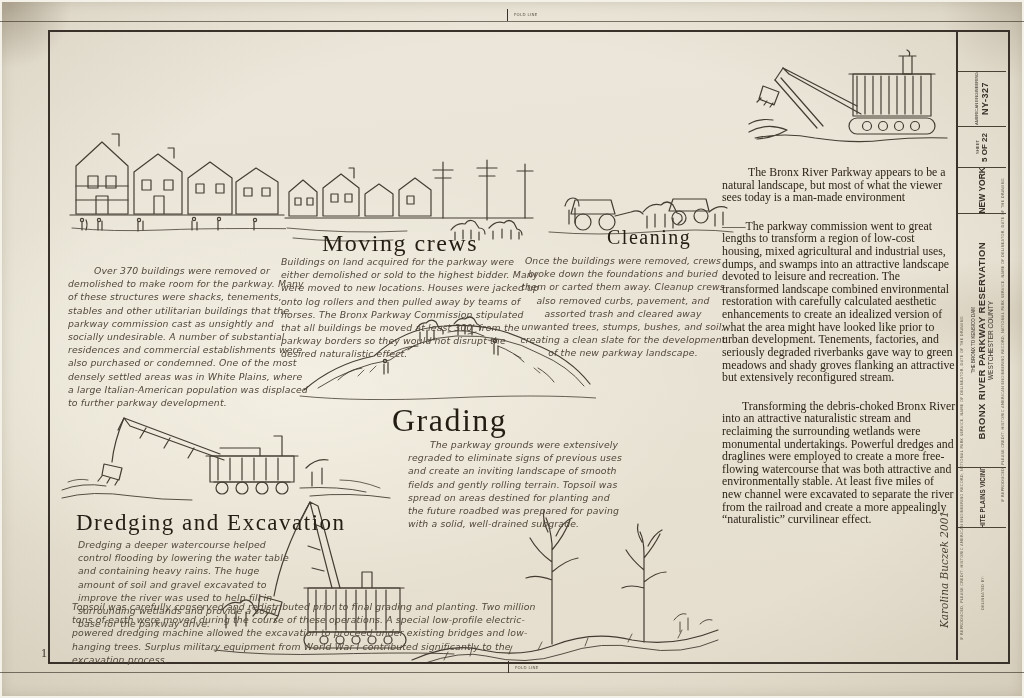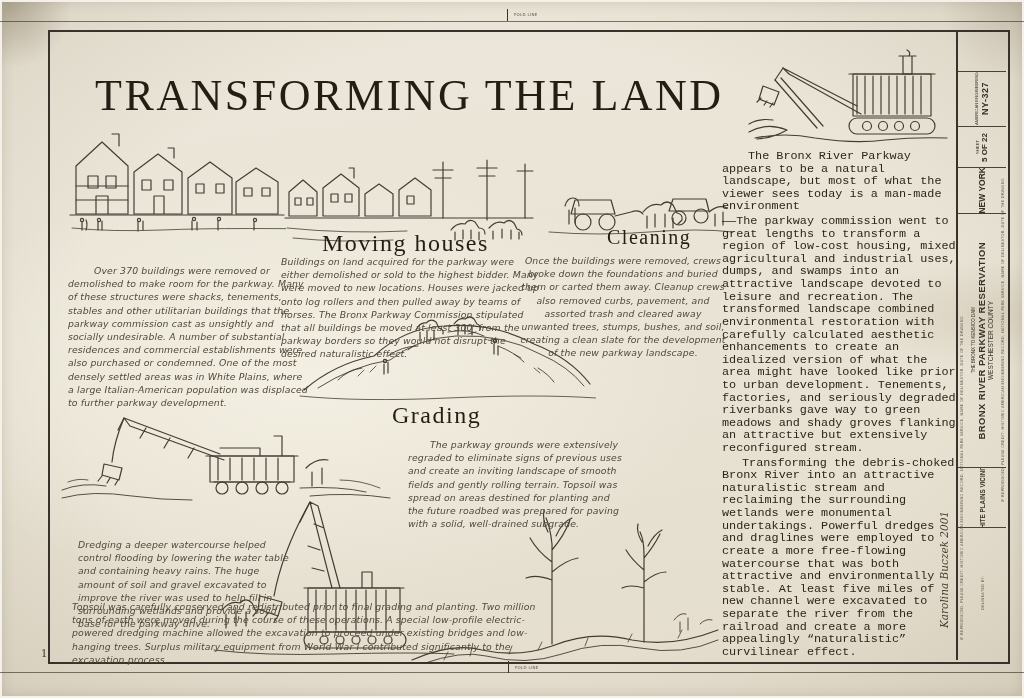--- a/index.html
+++ b/index.html
@@ -20,21 +20,21 @@
   .outer-hline{position:absolute;left:0;width:1024px;height:0;border-top:1px solid rgba(60,52,40,.65);}
   .frame{position:absolute;left:48px;top:30px;width:958px;height:630px;border:2.5px solid #39322a;}
   .tick{position:absolute;width:0;border-left:1.5px solid #39322a;}
   .micro{font-family:"DejaVu Sans",sans-serif;font-size:4px;letter-spacing:.3px;color:#5a5244;}
   
   .sheet-title{font-family:"Liberation Serif",serif;font-size:44px;letter-spacing:2.5px;color:#241d14;white-space:nowrap;}
   .h{font-family:"Liberation Serif",serif;color:#241d14;letter-spacing:1.5px;white-space:nowrap;}
   
   .hand{font-family:"DejaVu Sans",sans-serif;font-style:italic;font-size:9.3px;line-height:1.42;color:#51473a;letter-spacing:.15px;}
   
-  .col p{margin:0 0 2px 0;font-family:Liberation Mono, monospace;font-size:11.8px;line-height:1.07;color:#2e2519;}
+  .col p{margin:16px 0 2px 0;font-family:Liberation Serif, serif;font-size:11.8px;line-height:1.07;color:#2e2519;}
   
   .sidebar{position:absolute;left:956px;top:30px;width:50px;height:630px;border-left:2px solid #39322a;box-sizing:border-box;}
   .cell{position:absolute;left:0;width:100%;box-sizing:border-box;border-bottom:1.2px solid #4a4234;display:flex;align-items:center;justify-content:center;overflow:hidden;}
   .vtext{writing-mode:vertical-rl;transform:rotate(180deg);white-space:nowrap;text-align:center;
          font-family:"Liberation Sans",sans-serif;color:#39322a;}
   .vmicro{writing-mode:vertical-rl;transform:rotate(180deg);white-space:nowrap;
           font-family:"DejaVu Sans",sans-serif;font-size:3.8px;letter-spacing:.25px;color:#6b6250;}
   .sig{writing-mode:vertical-rl;transform:rotate(180deg);font-family:"DejaVu Serif",serif;font-style:italic;
        font-size:10.5px;color:#463c2f;white-space:nowrap;}
   svg.sketch{stroke:#372f25;fill:none;stroke-width:1.2;stroke-linecap:round;stroke-linejoin:round;opacity:.92;}
@@ -47,21 +47,20 @@
   <div class="outer-hline" style="top:21px"></div>
   <div class="outer-hline" style="top:672px"></div>
   <div class="tick" style="left:507px;top:9px;height:12px"></div>
   <div class="abs micro" style="left:514px;top:12px">FOLD LINE</div>
   <div class="tick" style="left:508px;top:661px;height:12px"></div>
   <div class="abs micro" style="left:515px;top:665px">FOLD LINE</div>
   <div class="abs" style="left:41px;top:646px;font-family:'Liberation Serif',serif;font-size:12px;color:#39322a">1</div>
 
   <div class="frame"></div>
 
-  <div class="abs sheet-title" style="left:95px;top:70px">TRANSFORMING THE LAND</div>
 
   <svg class="sketch abs" style="left:745px;top:48px" width="210" height="97" viewBox="0 0 210 97">
     <path d="M112 70 h70 a8 8 0 0 1 0 16 h-70 a8 8 0 0 1 0 -16 z"></path>
     <circle cx="122" cy="78" r="4.5"></circle>
       <circle cx="138" cy="78" r="4.5"></circle>
       <circle cx="154" cy="78" r="4.5"></circle>
       <circle cx="170" cy="78" r="4.5"></circle>
     <rect x="108" y="26" width="78" height="42"></rect>
     <path d="M104 26 H190 M112 28 V66 M120 28 V66 M128 28 V66 M136 28 V66 M144 28 V66 M152 28 V66 M160 28 V66 M168 28 V66 M176 28 V66"></path>
     <path d="M158 8 h9 v18 h-9 z M154 8 h17 M162 2 q4 2 2 6"></path>
@@ -160,29 +159,30 @@
     <path d="M340 152 V52 q-2 -18 -6 -26 M340 70 q-14 -10 -22 -24 M340 58 q12 -14 18 -30 M340 88 q-16 -6 -26 -2 M340 80 q14 -12 26 -14 M336 40 q-6 -12 -4 -22 M344 44 q6 -14 16 -18"></path>
     <path d="M432 150 V62 q0 -14 -4 -22 M432 78 q-12 -10 -18 -20 M432 66 q10 -12 16 -24 M430 50 q-6 -10 -4 -18 M436 54 q6 -12 14 -16 M432 96 q-14 -4 -22 0 M432 90 q12 -10 22 -10"></path>
     <path d="M200 168 q40 -18 70 -10 q36 8 70 -4 q40 -16 80 -6 q40 8 86 -10"></path>
     <path d="M210 172 q40 -14 64 -8 q40 10 76 -2 q40 -14 78 -6 q42 8 78 -8" stroke-width=".9"></path>
     <path d="M236 160 l-4 8 M260 156 l-2 8 M300 154 l-3 8 M330 150 l-4 8 M376 146 l-3 8 M420 142 l-4 8 M470 138 l-4 8" stroke-width=".8"></path>
     <path d="M462 128 q6 -8 12 -6 M468 130 v10 M476 126 v12 M488 132 q6 -6 12 -4" stroke-width=".9"></path>
   </svg>
 
   <div class="abs hand" style="left:68px;top:264px;width:240px;text-indent:26px">Over 370 buildings were removed or demolished to make room for the parkway. Many of these structures were shacks, tenements, stables and other utilitarian buildings that the parkway commission cast as unsightly and socially undesirable. A number of substantial residences and commercial establishments were also purchased or condemned. One of the most densely settled areas was in White Plains, where a large Italian-American population was displaced to further parkway development.</div>
 
-  <div class="abs h" style="left:322px;top:230px;font-size:24px">Moving houses</div>
+  <div class="abs h" style="left:322px;top:230px;font-size:24px">Moving crews</div>
   <div class="abs hand" style="left:281px;top:255px;width:262px">Buildings on land acquired for the parkway were either demolished or sold to the highest bidder. Many were moved to new locations. Houses were jacked up onto log rollers and then pulled away by teams of horses. The Bronx Parkway Commission stipulated that all buildings be moved at least 300' from the parkway borders so they would not disrupt the desired naturalistic effect.</div>
 
   <div class="abs h" style="left:607px;top:226px;font-size:20px">Cleaning</div>
   <div class="abs hand" style="left:520px;top:254px;width:206px;text-align:center">Once the buildings were removed, crews broke down the foundations and buried them or carted them away. Cleanup crews also removed curbs, pavement, and assorted trash and cleared away unwanted trees, stumps, bushes, and soil, creating a clean slate for the development of the new parkway landscape.</div>
 
-  <div class="abs h" style="left:392px;top:402px;font-size:24px">Grading</div>
+  <div class="abs h" style="left:392px;top:402px;font-size:32px">Grading</div>
   <div class="abs hand" style="left:408px;top:438px;width:218px;text-indent:22px">The parkway grounds were extensively regraded to eliminate signs of previous uses and create an inviting landscape of smooth fields and gently rolling terrain. Topsoil was spread on areas destined for planting and the future roadbed was prepared for paving with a solid, well-drained subgrade.</div>
 
+  <div class="abs h" style="left:76px;top:510px;font-size:23px">Dredging and Excavation</div>
   <div class="abs hand" style="left:78px;top:538px;width:212px">Dredging a deeper watercourse helped control flooding by lowering the water table and containing heavy rains. The huge amount of soil and gravel excavated to improve the river was used to help fill in surrounding wetlands and provide a solid base for the parkway drive.</div>
   <div class="abs hand" style="left:72px;top:600px;width:468px">Topsoil was carefully conserved and redistributed prior to final grading and planting. Two million tons of earth were moved during the course of these operations. A special low-profile electric-powered dredging machine allowed the excavation to proceed under existing bridges and low-hanging trees. Surplus military equipment from World War I contributed significantly to the excavation process.</div>
 
   <div class="abs col" style="left:722px;top:150px;width:234px">
     <p style="text-indent:26px">The Bronx River Parkway appears to be a natural landscape, but most of what the viewer sees today is a man-made environment</p>
     <p>——The parkway commission went to great lengths to transform a region of low-cost housing, mixed agricultural and industrial uses, dumps, and swamps into an attractive landscape devoted to leisure and recreation. The transformed landscape combined environmental restoration with carefully calculated aesthetic enhancements to create an idealized version of what the area might have looked like prior to urban development. Tenements, factories, and seriously degraded riverbanks gave way to green meadows and shady groves flanking an attractive but extensively reconfigured stream.</p>
     <p style="text-indent:20px">Transforming the debris-choked Bronx River into an attractive naturalistic stream and reclaiming the surrounding wetlands were monumental undertakings. Powerful dredges and draglines were employed to create a more free-flowing watercourse that was both attractive and environmentally stable. At least five miles of new channel were excavated to separate the river from the railroad and create a more appealingly “naturalistic” curvilinear effect.</p>
   </div>
 
   <div class="abs sig" style="left:938px;top:528px;height:100px">Karolina Buczek 2001</div>

